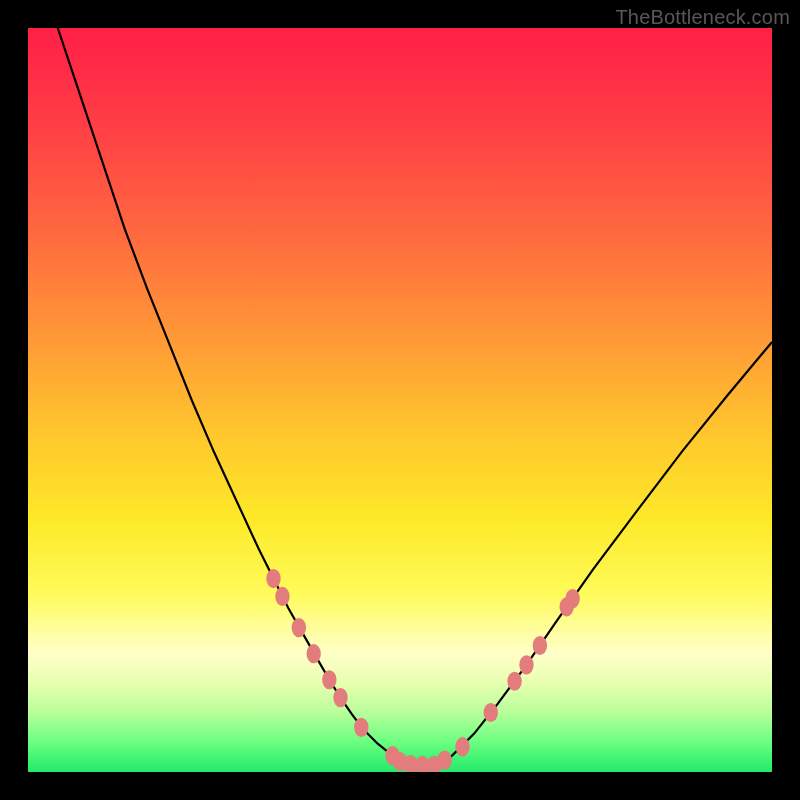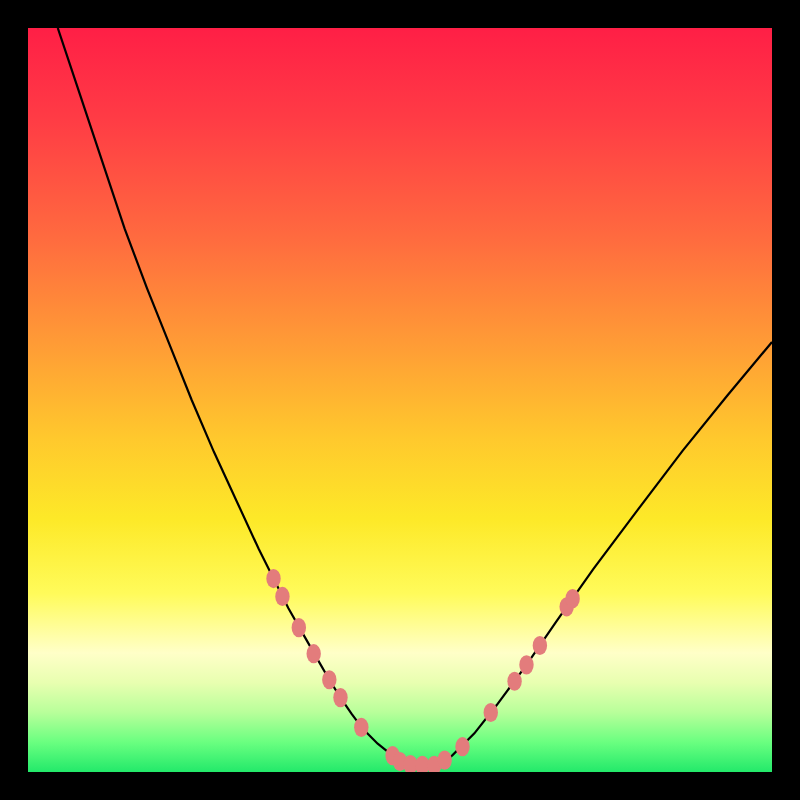--- a/index.html
+++ b/index.html
@@ -59,20 +59,21 @@
   }
   .dot {
     fill: #e37c7c;
     stroke: none;
   }
 </style>
 </head>
 <body>
 
 <div class="frame">
+  <div class="watermark">TheBottleneck.com</div>
   <div class="plot-area">
     <svg class="curve-layer" viewBox="0 0 744 744" preserveAspectRatio="none">
       <path id="curve-path" d="M29.76 0.00 L52.08 66.96 L74.40 133.92 L96.72 200.88 L119.04 260.40 L141.36 316.20 L163.68 372.00 L186.00 424.08 L208.32 472.44 L230.64 520.80 L245.52 550.56 L260.40 580.32 L275.28 606.36 L290.16 632.40 L301.32 651.74 L312.48 669.60 L323.64 685.97 L334.80 700.85 L349.68 715.73 L364.56 727.63 L386.88 737.30 L409.20 737.30 L424.08 727.63 L446.40 705.31 L468.72 677.04 L498.48 636.86 L528.24 593.71 L565.44 540.89 L610.08 481.37 L654.72 422.59 L699.36 367.54 L744.00 313.97" fill="none" stroke="#000" stroke-width="2.2"></path>
     </svg>
     <svg class="dots-layer" viewBox="0 0 744 744" preserveAspectRatio="none" id="dots-svg">
         <ellipse cx="245.52" cy="550.56" rx="7.2" ry="9.6" class="dot"></ellipse>
         <ellipse cx="254.45" cy="568.42" rx="7.2" ry="9.6" class="dot"></ellipse>
         <ellipse cx="270.82" cy="599.66" rx="7.2" ry="9.6" class="dot"></ellipse>
         <ellipse cx="285.70" cy="625.70" rx="7.2" ry="9.6" class="dot"></ellipse>
         <ellipse cx="301.32" cy="651.74" rx="7.2" ry="9.6" class="dot"></ellipse>

